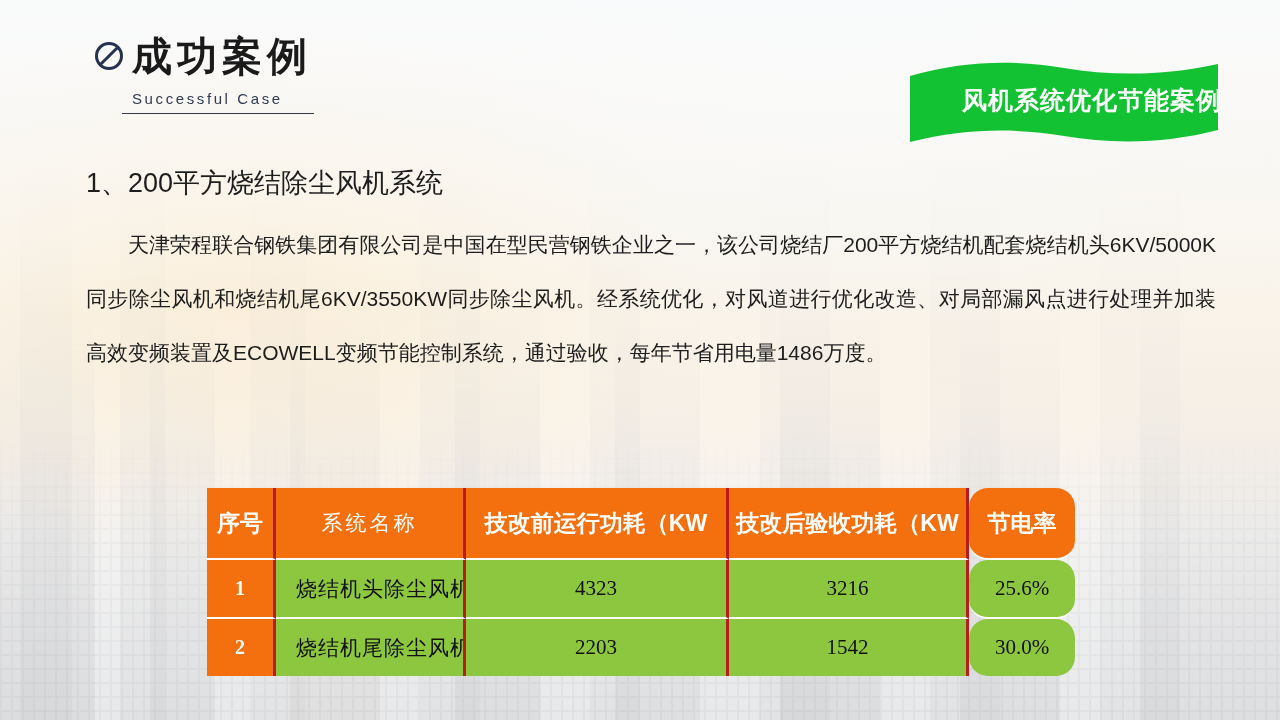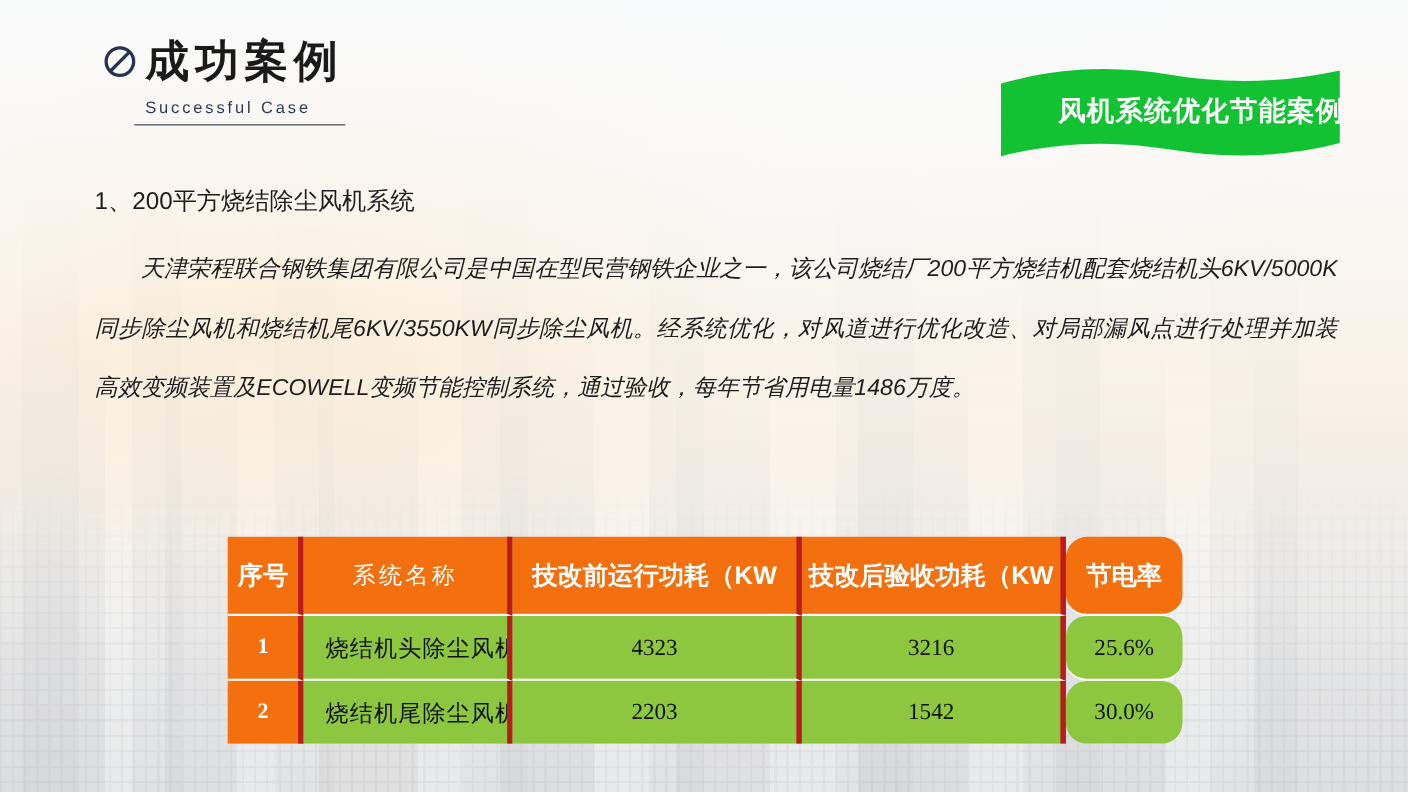--- a/index.html
+++ b/index.html
@@ -179,47 +179,46 @@
 
   
   .body-copy {
     position: absolute;
     left: 86px;
     top: 168px;
     width: 1130px;
     color: #1d1d1d;
   }
   .para-heading {
-    font-size: 22px;
+    font-size: 27px;
     line-height: 30px;
     white-space: nowrap;
   }
   .para-body {
     margin-top: 20px;
     font-size: 21px;
     line-height: 54px;
     text-indent: 42px;
     text-align: justify;
     text-justify: inter-character;
     white-space: normal;
-    font-style: italic;
   }
 
   
   .data-table {
     position: absolute;
     left: 207px;
     top: 488px;
     width: 868px;
     border-collapse: separate;
     border-spacing: 0;
     table-layout: fixed;
   }
   .data-table td {
-    border-right: 5px solid #b91c1c;
+    border-right: 3px solid #b91c1c;
     border-bottom: 2px solid #ffffff;
     overflow: hidden;
     white-space: nowrap;
   }
   .data-table tr td:last-child { border-right: none; border-radius: 19px; }
   .data-table tr:last-child td { border-bottom: none; }
 
   .hdr {
     height: 68px;
     background: #F4700E;

